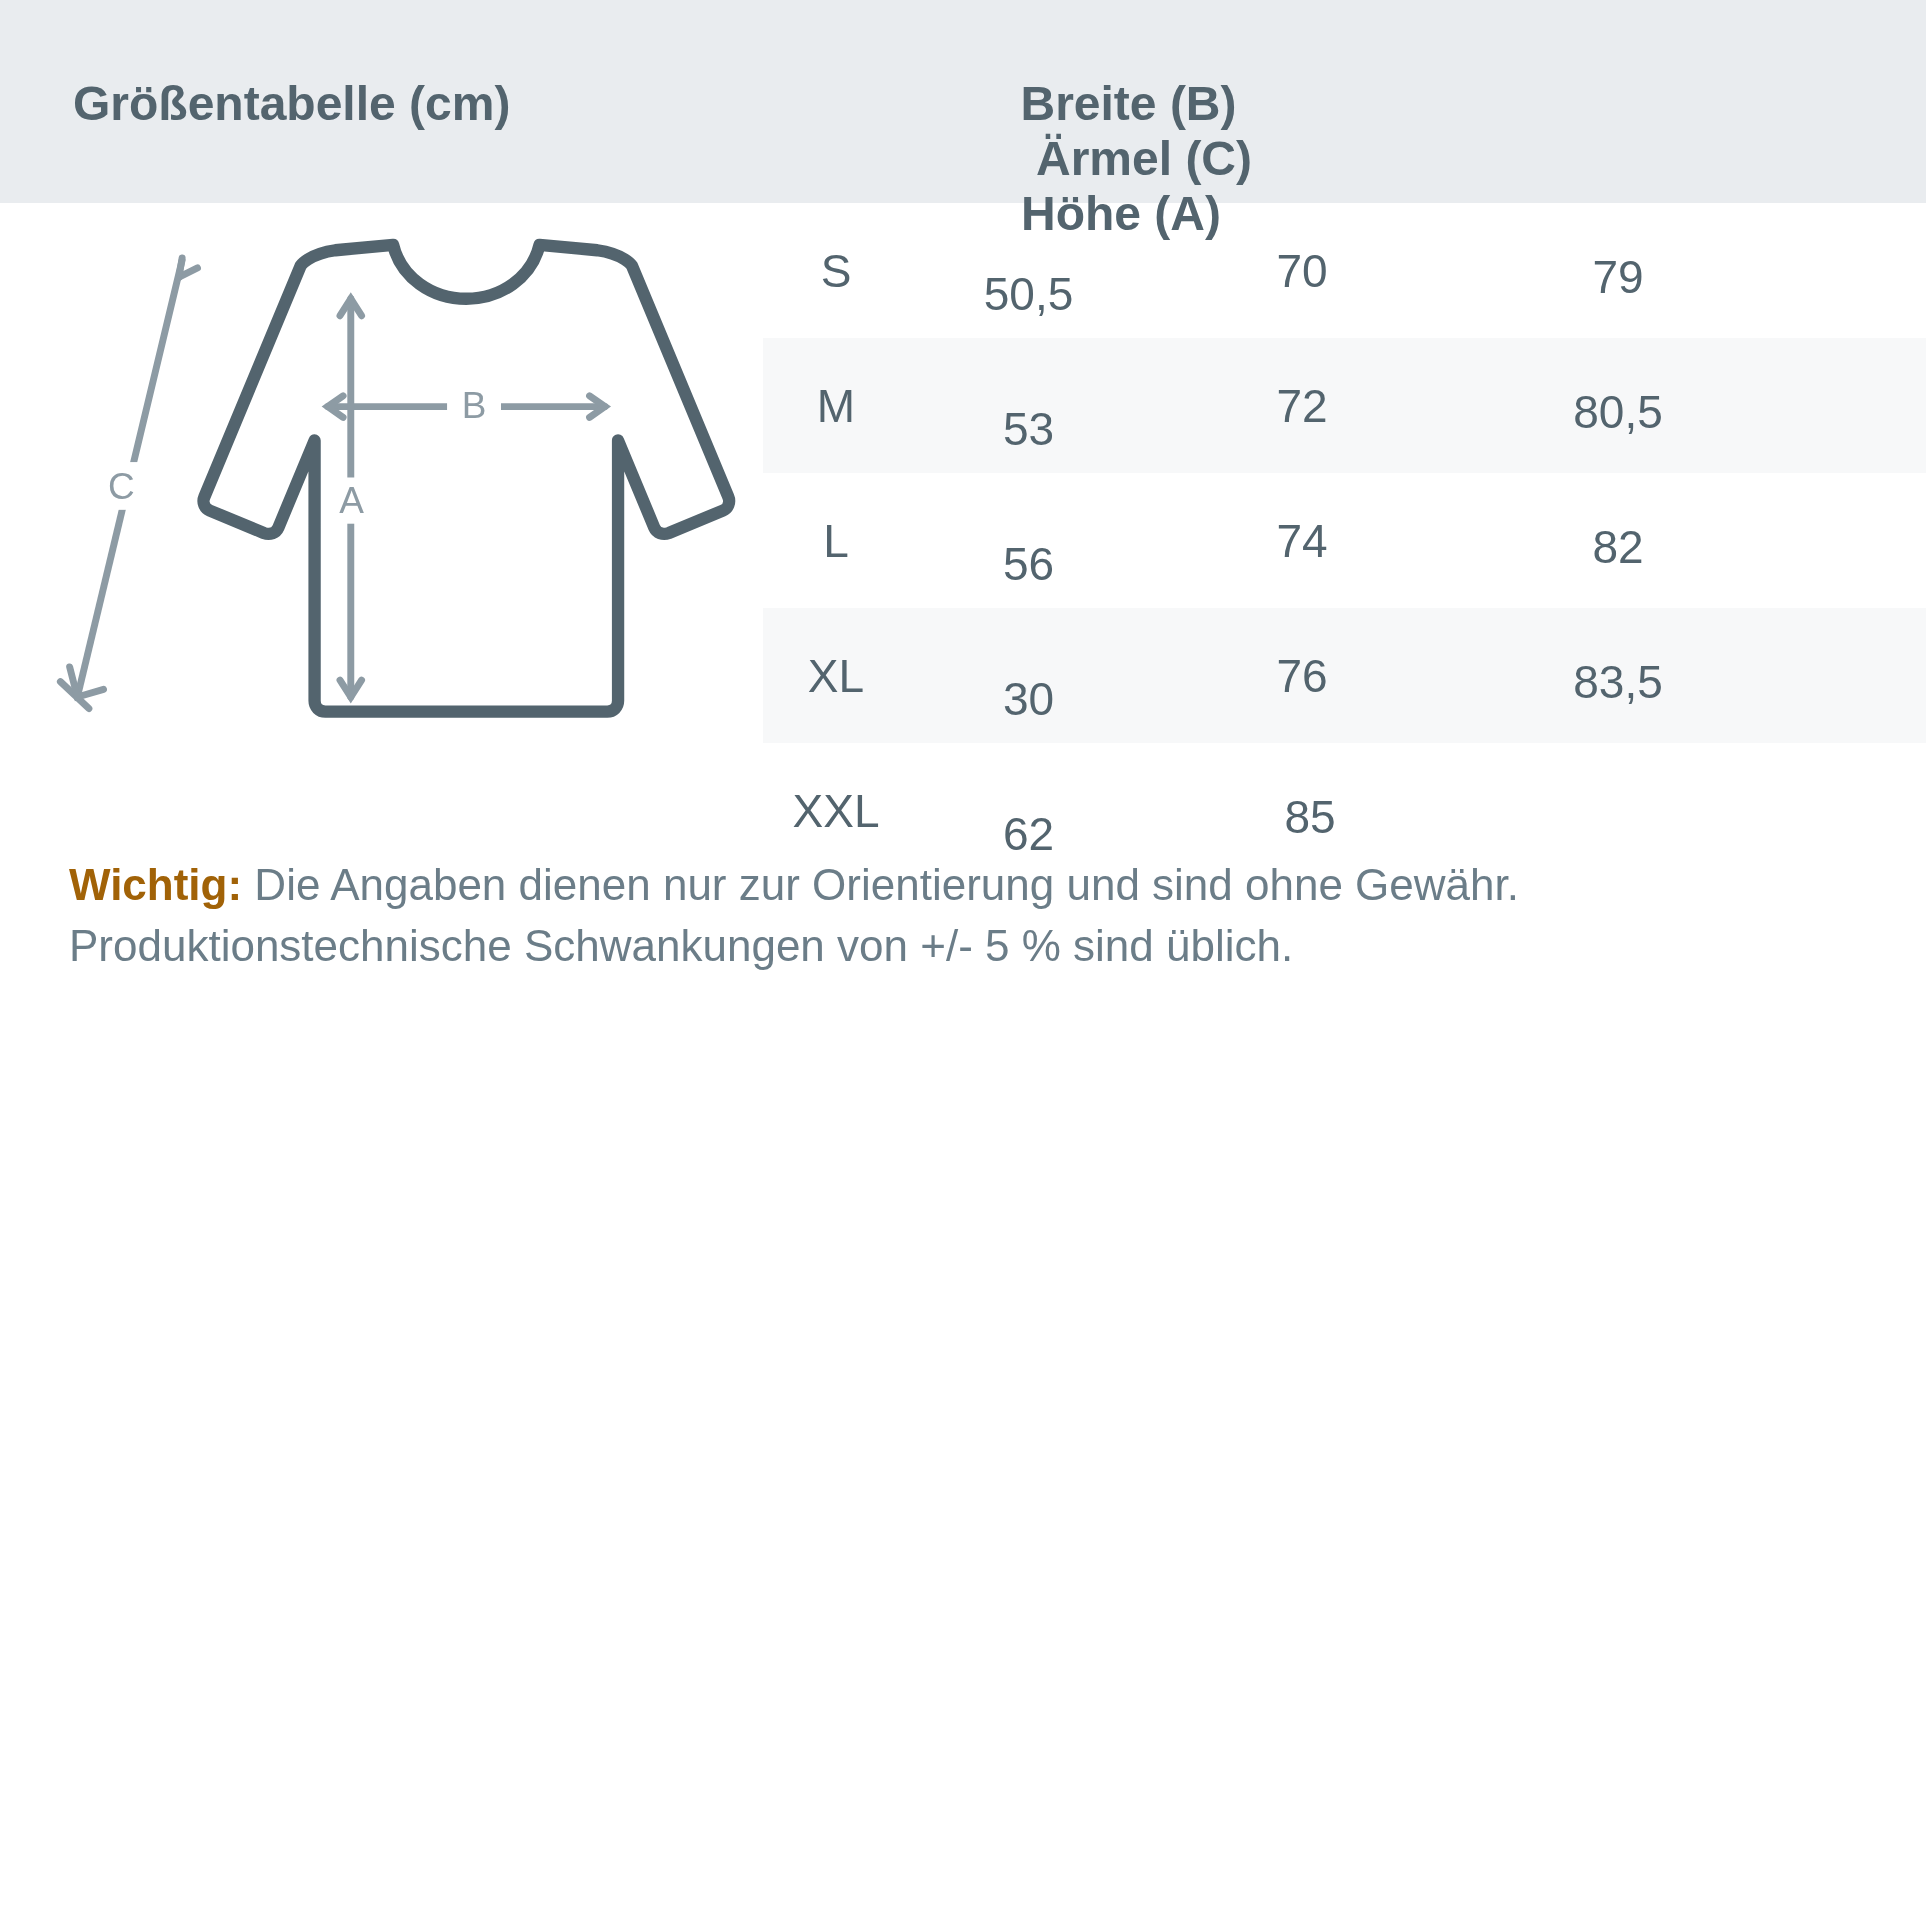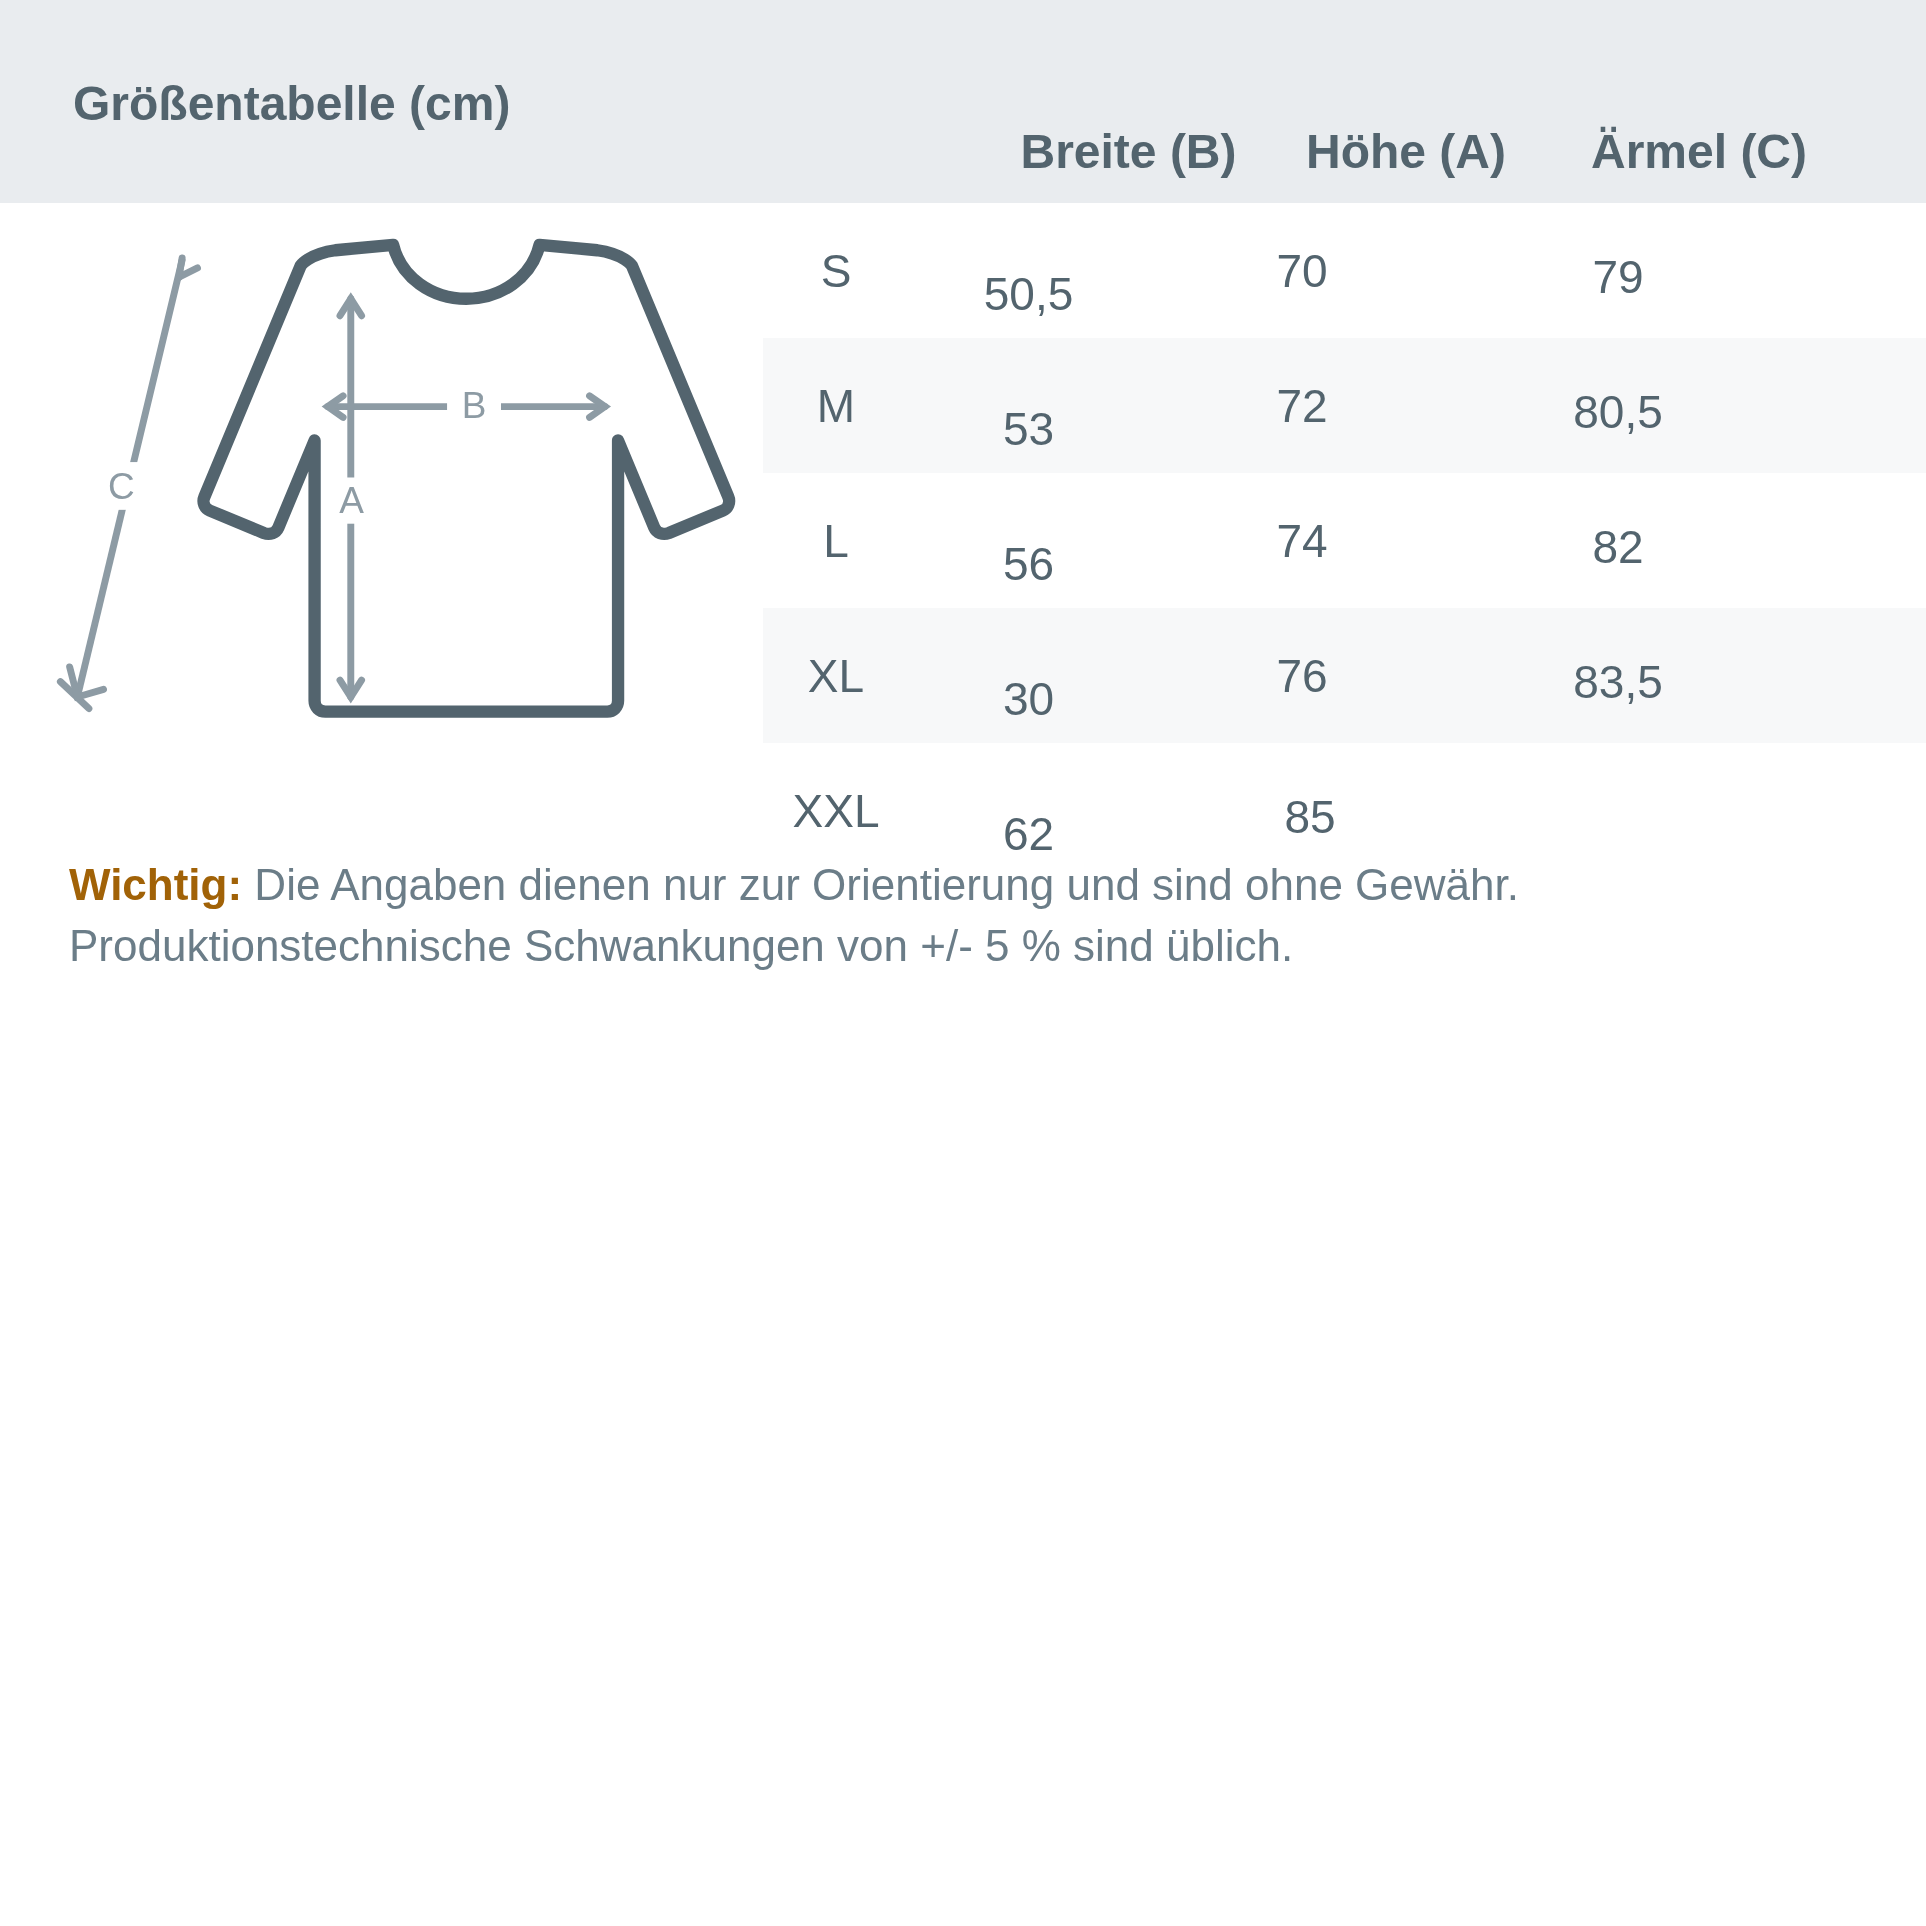--- a/index.html
+++ b/index.html
@@ -36,22 +36,22 @@
     color: #53646e;
     letter-spacing: 0px;
     white-space: nowrap;
   }
   .header-cols {
     position: absolute;
     left: 986px;
     top: 76px;
     width: 871px;
     display: flex;
+    flex-direction: column;
     align-items: baseline;
-    margin-top: 48px;
   }
   .header-col {
     font-size: 48px;
     font-weight: bold;
     color: #53646e;
     white-space: nowrap;
     text-align: center;
   }
   .header-col.b { width: 285px; }
   .header-col.a { width: 270px; }
@@ -109,22 +109,22 @@
 </style>
 </head>
 <body>
 
 <div id="page">
 
   <div class="header">
     <div class="header-title">Größentabelle (cm)</div>
     <div class="header-cols">
       <div class="header-col b">Breite (B)</div>
+      <div class="header-col c">Ärmel (C)</div>
       <div class="header-col a">Höhe (A)</div>
-      <div class="header-col c">Ärmel (C)</div>
     </div>
   </div>
 
   <div class="diagram">
     <svg width="732" height="570" viewBox="0 0 950 740" xmlns="http://www.w3.org/2000/svg">
 
       <g fill="none" stroke="#53646e" stroke-width="16" stroke-linejoin="round" stroke-linecap="round">
         <path d="M350 45
                  C 350 45, 360 30, 395 25
                  L 470 18

